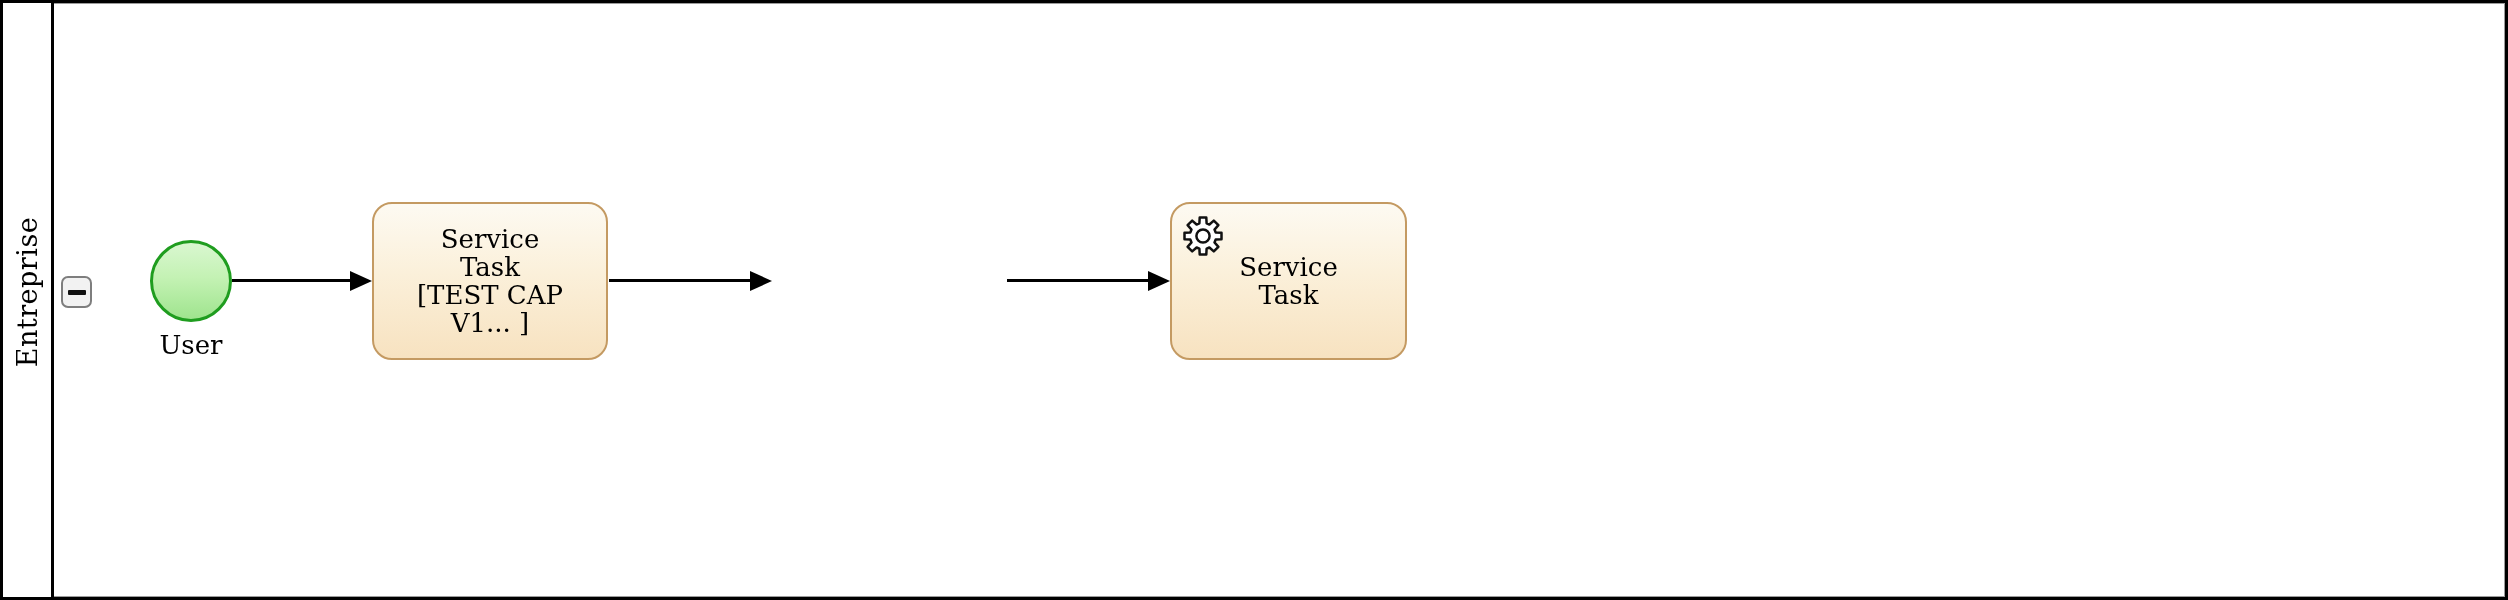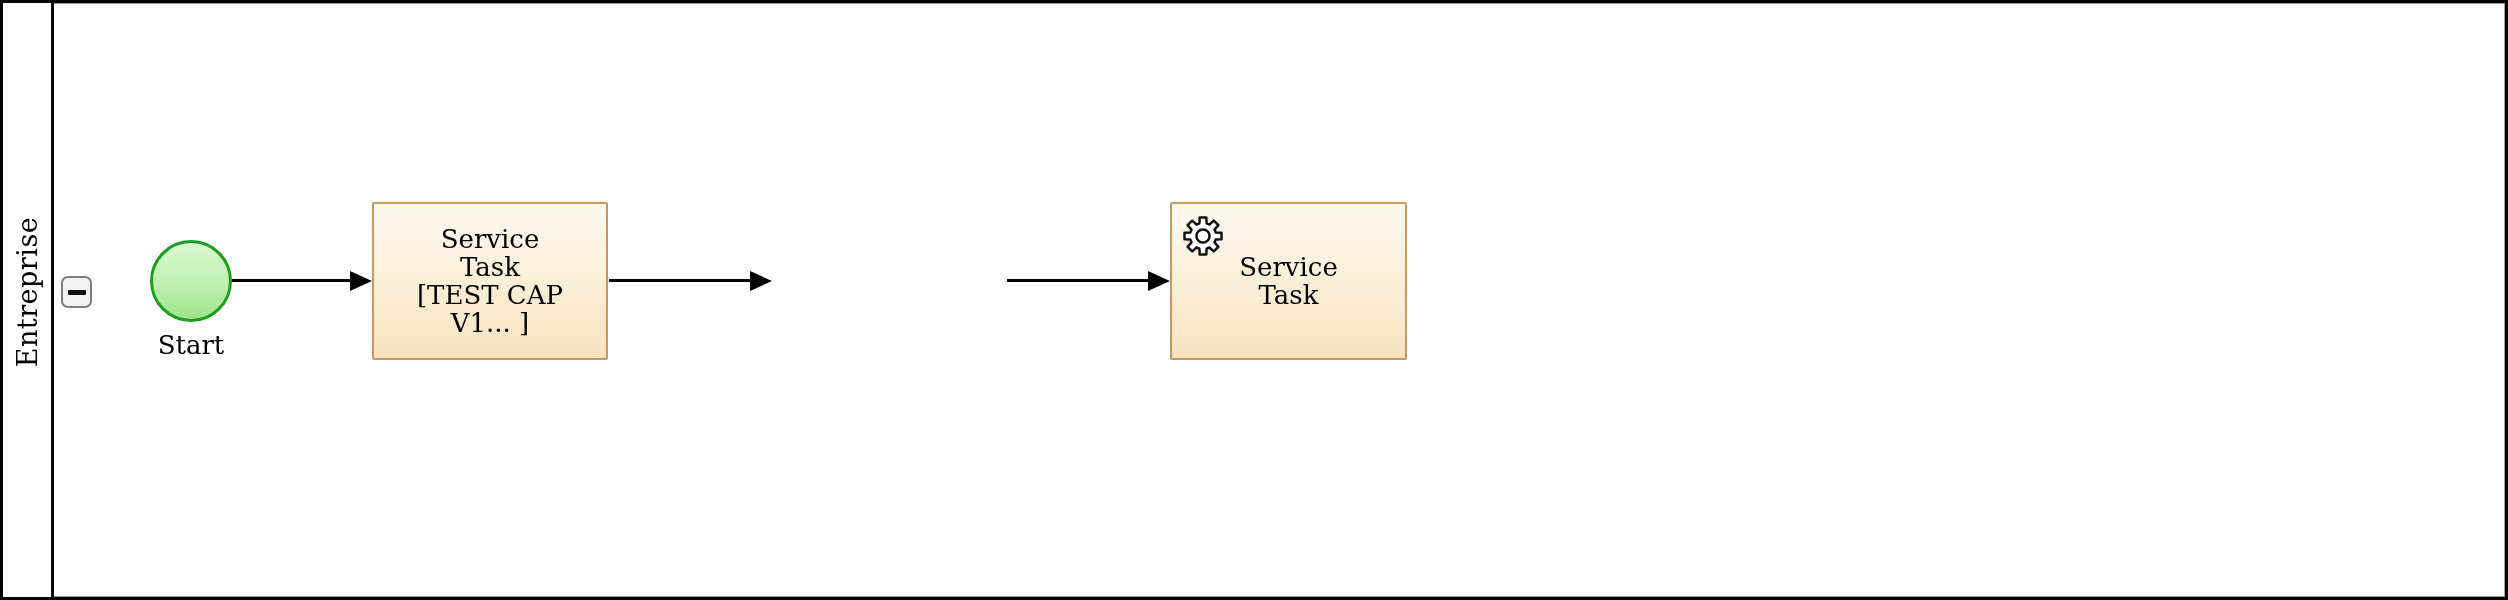--- a/index.html
+++ b/index.html
@@ -61,21 +61,21 @@
     background: linear-gradient(180deg, #d9f7d0 0%, #c4f2b4 45%, #9fe48e 100%);
   }
   .start-label {
     position: absolute; left: 131px; top: 330px; width: 120px;
     text-align: center; font-size: 26px;
   }
   
   .task {
     position: absolute; top: 202px; height: 158px;
     border: 2.5px solid #c49a62;
-    border-radius: 2px;
+    border-radius: 20px;
     box-sizing: border-box;
     background: linear-gradient(180deg, #fdfaf2 0%, #fbf0da 45%, #f7e2c0 100%);
     display: flex; flex-direction: column;
     align-items: center; justify-content: center;
     cursor: pointer;
   }
   .task-1 { left: 372px; width: 236px; }
   .task-2 { left: 772px; width: 235px; }
   .task-3 { left: 1170px; width: 237px; }
   .task-line {
@@ -109,21 +109,21 @@
   <div class="lane-header">
     <span class="lane-label">Entreprise</span>
   </div>
   <div class="lane-sep"></div>
 
   <button class="collapse-btn">
     <span class="minus-bar"></span>
   </button>
 
   <div class="start-event"></div>
-  <div class="start-label">Start</div>
+  <div class="start-label">User</div>
 
   <div class="flow-line c1"></div>
   <div class="flow-arrow a1"></div>
   <div class="flow-line c2"></div>
   <div class="flow-arrow a2"></div>
   <div class="flow-line c3"></div>
   <div class="flow-arrow a3"></div>
 
   <div class="task task-1">
     <div class="task-line">Service</div>

